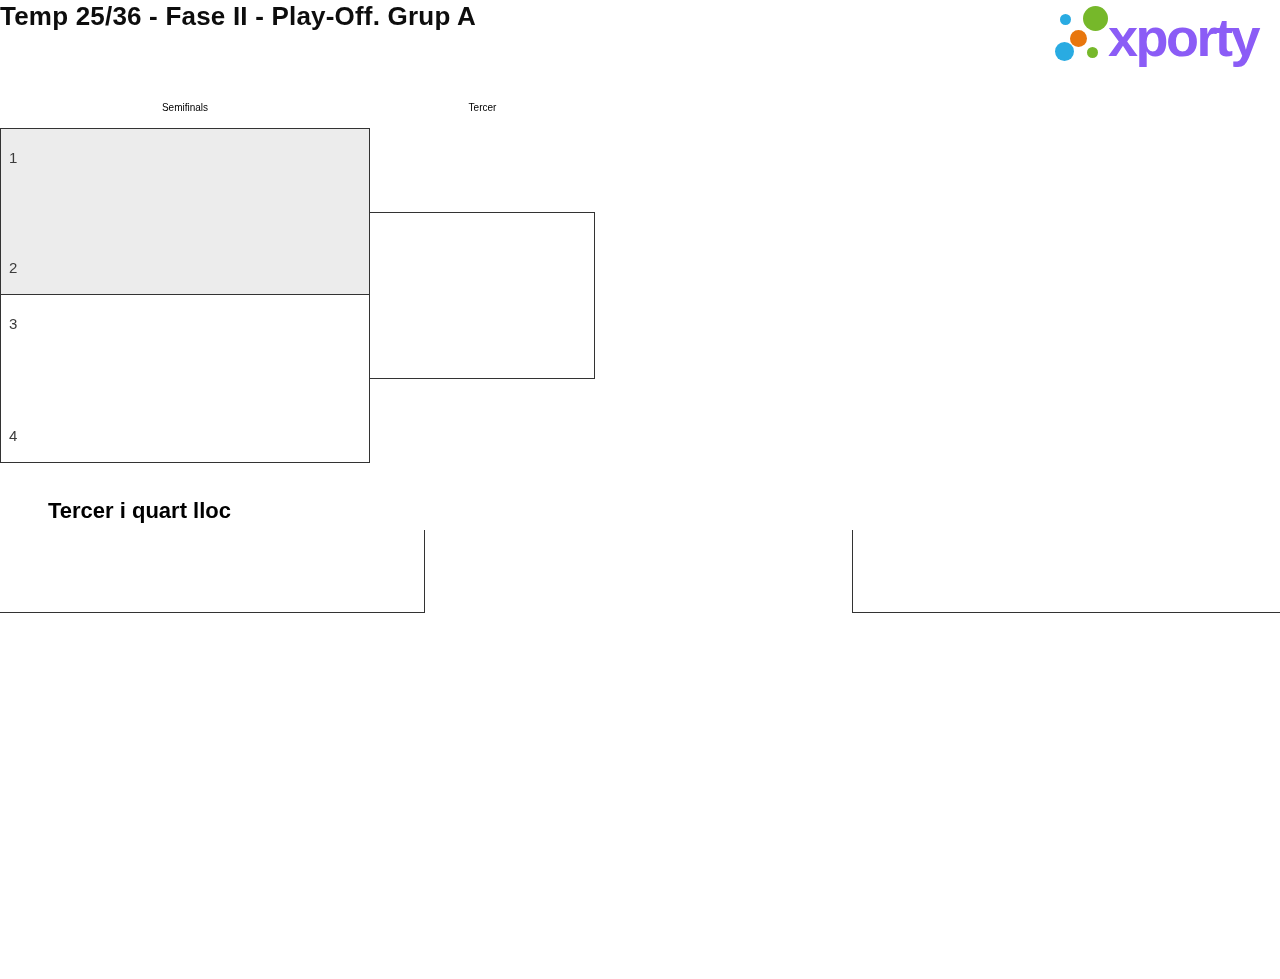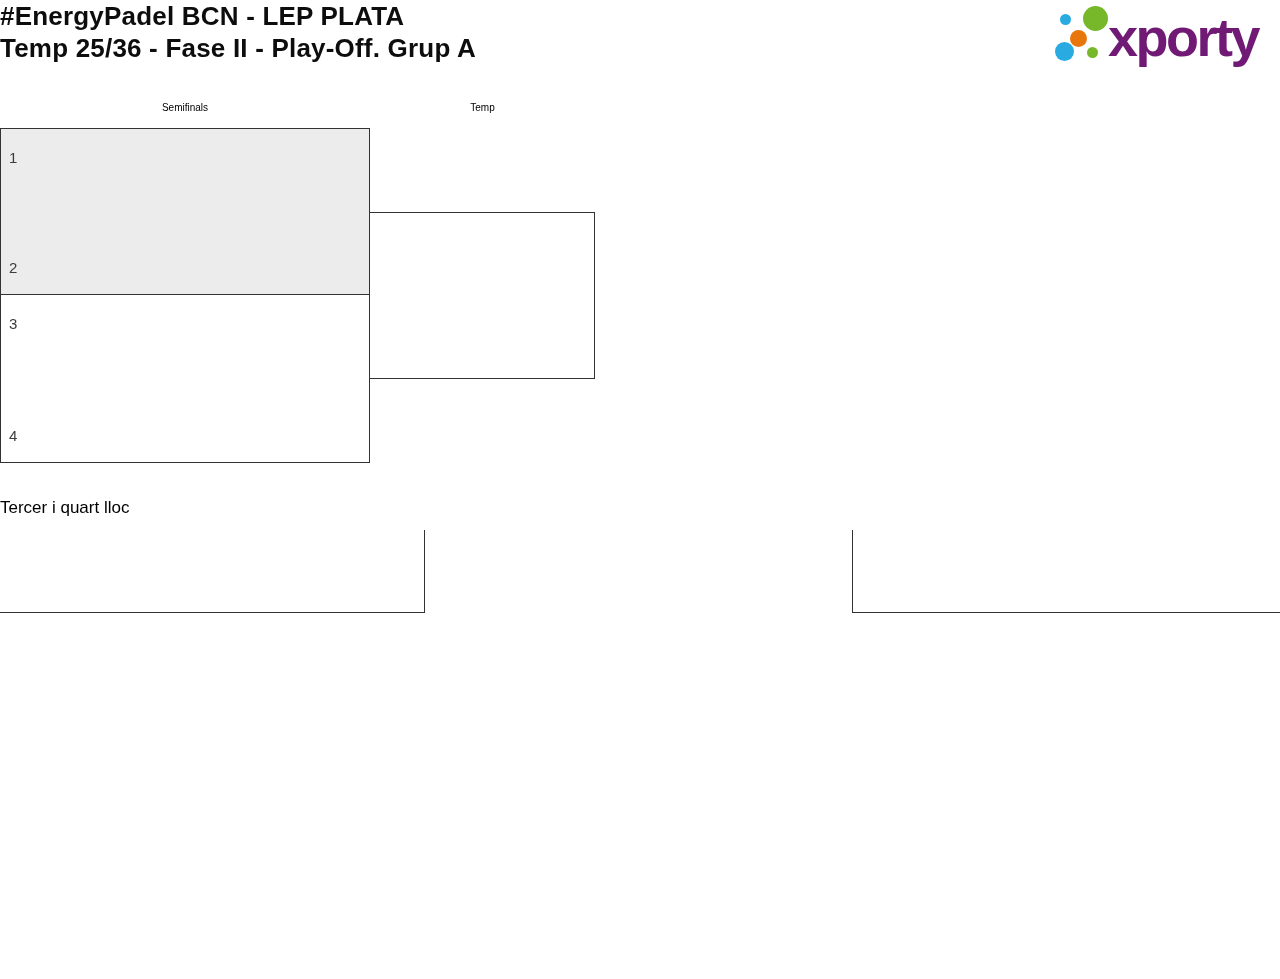--- a/index.html
+++ b/index.html
@@ -20,21 +20,21 @@
   .logo { position:absolute; left:1052px; top:2px; width:228px; height:72px; cursor:pointer; }
   .dot { position:absolute; border-radius:50%; }
   .dot-blue-small  { left:8px;  top:12px; width:11px; height:11px; background:#29ABE2; }
   .dot-green-big   { left:31px; top:4px;  width:25px; height:25px; background:#76B82A; }
   .dot-orange     { left:18px; top:28px; width:17px; height:17px; background:#E8760D; }
   .dot-blue-big    { left:3px;  top:40px; width:19px; height:19px; background:#29ABE2; }
   .dot-green-small { left:35px; top:45px; width:11px; height:11px; background:#76B82A; }
   .wordmark {
     position:absolute; left:56px; top:2px;
     font-size:54px; font-weight:bold; letter-spacing:-2.5px;
-    color:#701a75; line-height:66px;
+    color:#8b5cf6; line-height:66px;
   }
 
   
   .round-header {
     position:absolute; top:97px; height:22px;
     font-size:10px; font-weight:500; color:#000;
     text-align:center; line-height:22px;
   }
   .rh-semifinals { left:0; width:370px; }
   .rh-final { left:370px; width:225px; }
@@ -50,47 +50,46 @@
   .seed {
     position:absolute; left:8px;
     font-size:15px; line-height:18px; color:#3c3c3c;
   }
   .seed-a { top:20px; }
   .seed-b { bottom:17px; }
 
   
   .consolation-title {
     position:absolute; left:0; top:498px;
-    font-size:17px; font-weight:400; color:#000;
+    font-size:22px; font-weight:700; color:#000;padding-left:48px;
   }
   .consol-box { position:absolute; top:530px; height:83px; background:#ffffff; }
   .consol-left  { left:0;     width:425px; border-right:1px solid #333333; border-bottom:1px solid #333333; }
   .consol-right { left:852px; width:428px; border-left:1px solid #333333;  border-bottom:1px solid #333333; }
 </style>
 </head>
 <body>
 
 <div class="page">
 
   <div class="title-block">
-    <div class="title-line">#EnergyPadel BCN - LEP PLATA</div>
     <div class="title-line">Temp 25/36 - Fase II - Play-Off. Grup A</div>
   </div>
 
   <div class="logo">
     <span class="dot dot-blue-small"></span>
     <span class="dot dot-green-big"></span>
     <span class="dot dot-orange"></span>
     <span class="dot dot-blue-big"></span>
     <span class="dot dot-green-small"></span>
     <span class="wordmark">xporty</span>
   </div>
 
   <div class="round-header rh-semifinals">Semifinals</div>
-  <div class="round-header rh-final">Temp</div>
+  <div class="round-header rh-final">Tercer</div>
 
   <div class="match match-sf1">
     <span class="seed seed-a">1</span>
     <span class="seed seed-b">2</span>
   </div>
 
   <div class="match match-sf2">
     <span class="seed seed-a">3</span>
     <span class="seed seed-b">4</span>
   </div>

